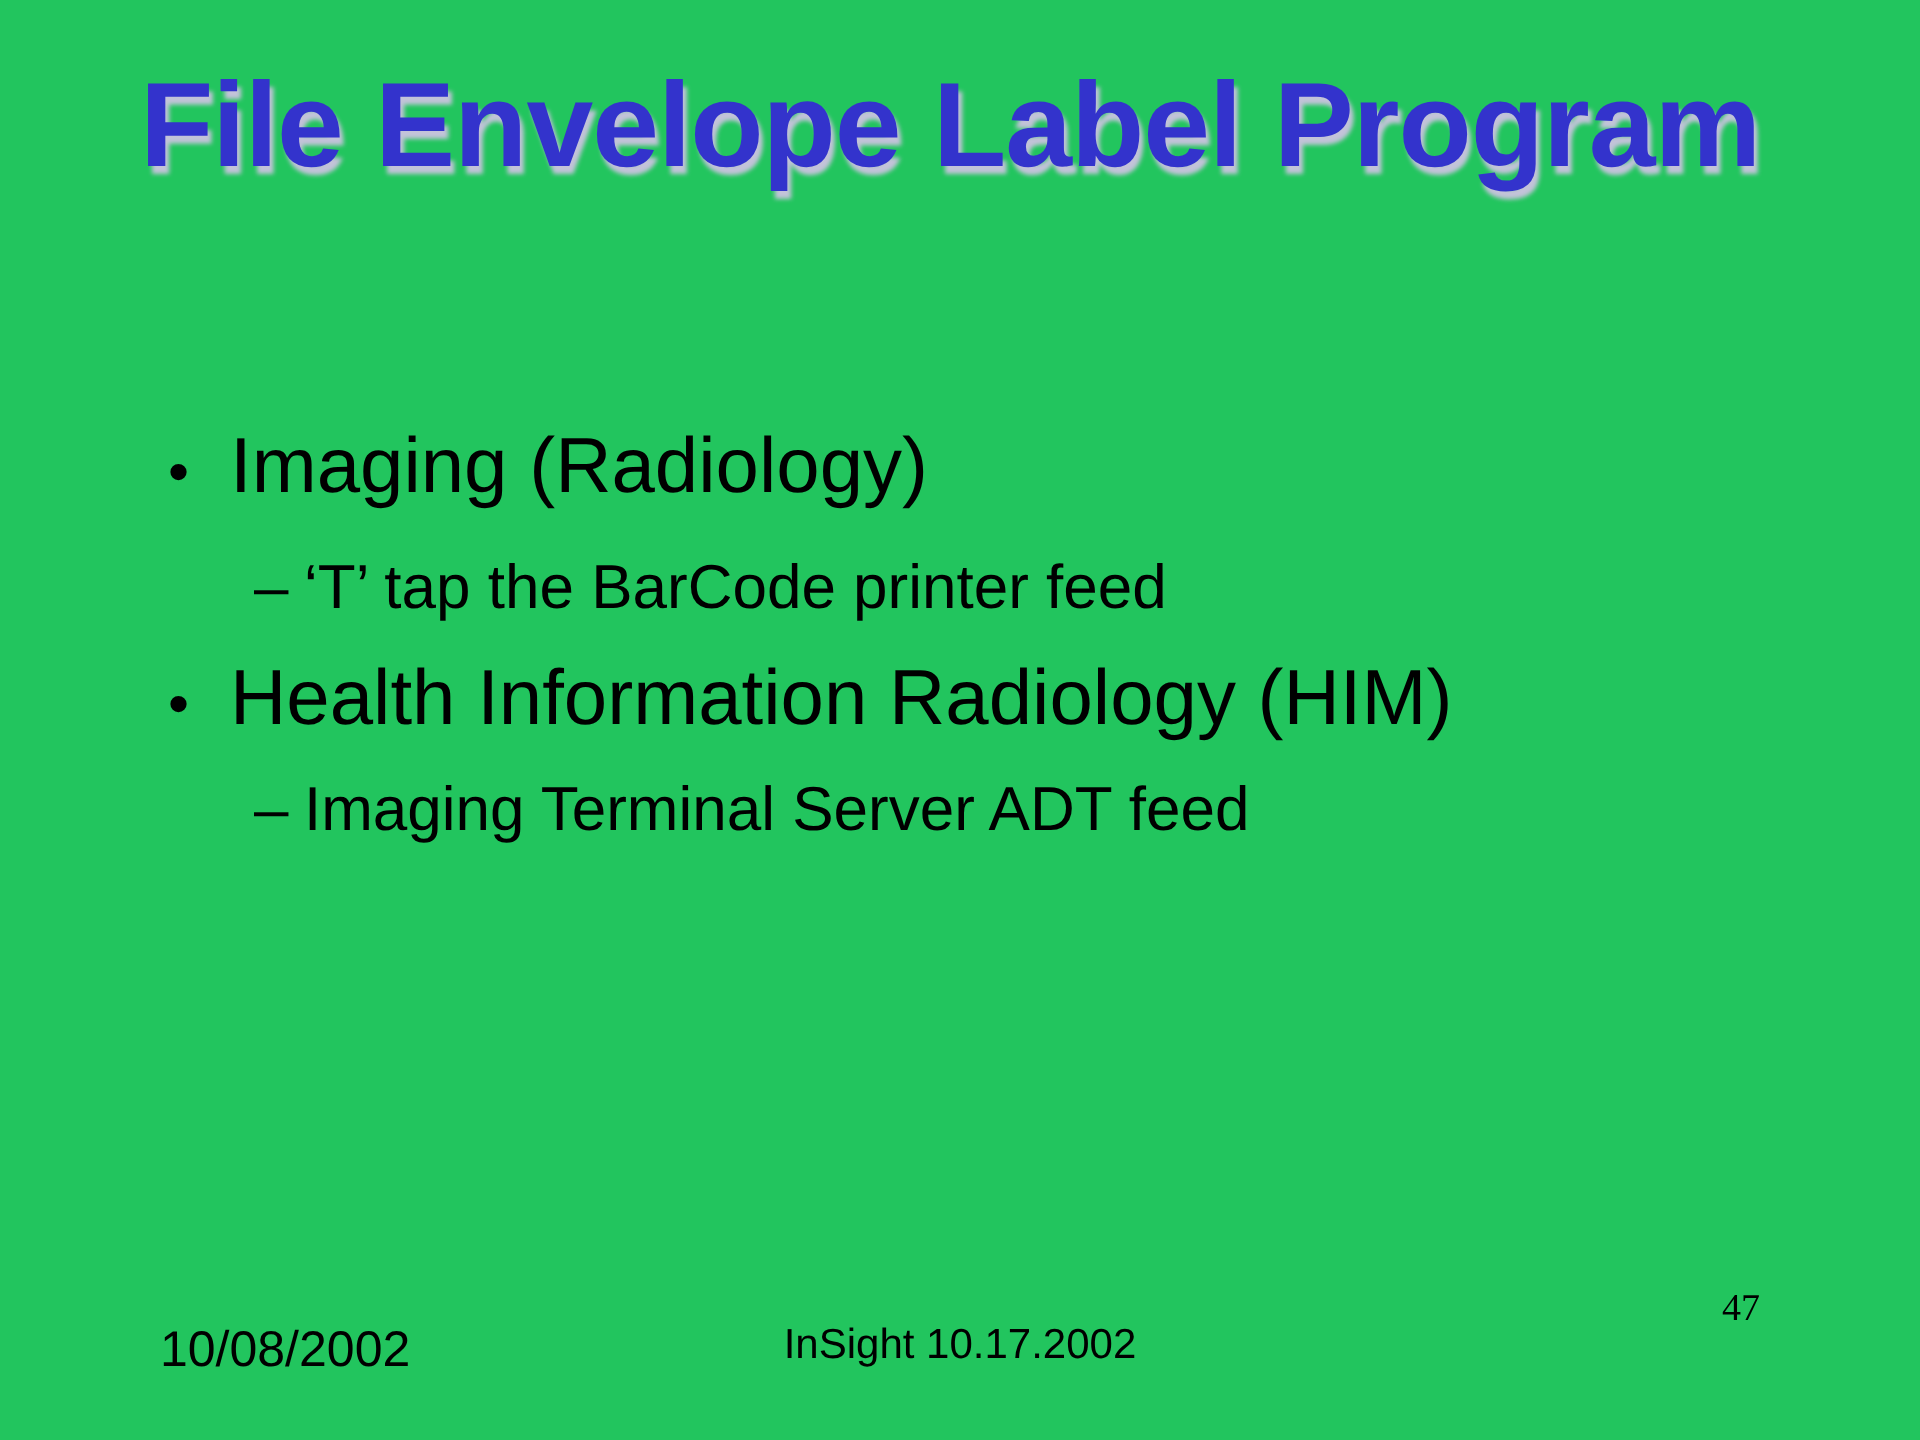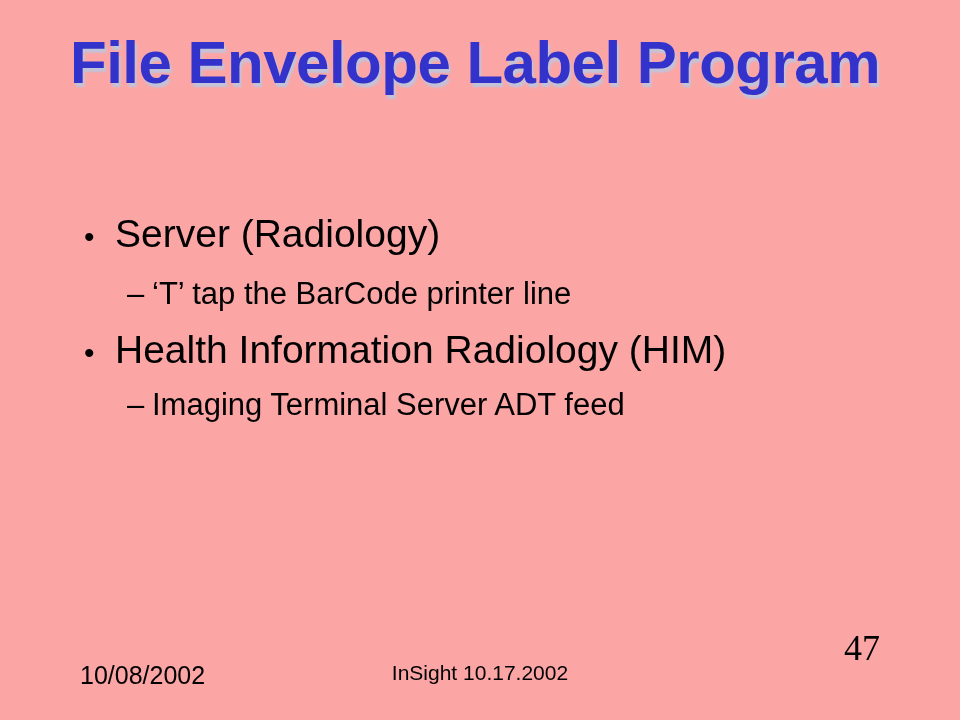--- a/index.html
+++ b/index.html
@@ -4,21 +4,21 @@
 <style>
   html, body {
     margin: 0;
     padding: 0;
     background: #ffffff;
   }
   .slide {
     position: relative;
     width: 960px;
     height: 720px;
-    background: #fca5a5;
+    background: #22c55e;
     overflow: hidden;
     font-family: "Liberation Sans", sans-serif;
   }
   .title {
     position: absolute;
     left: 70px;
     top: 28px;
     margin: 0;
     font-size: 60px;
     font-weight: 700;
@@ -60,43 +60,43 @@
     left: 0;
     top: 661px;
     width: 100%;
     text-align: center;
     font-size: 21px;
     color: #000000;
   }
   .footer-page {
     position: absolute;
     right: 80px;
-    top: 627px;
-    font-size: 36px;
+    top: 644px;
+    font-size: 19px;
     font-family: "Liberation Serif", serif;
     color: #000000;
   }
 </style>
 </head>
 <body>
 
 <div class="slide">
 
   <h1 class="title">File Envelope Label Program</h1>
 
   <div>
 
     <div class="row l1" id="row1">
       <span class="marker">•</span>
-      <span class="text">Server (Radiology)</span>
+      <span class="text">Imaging (Radiology)</span>
     </div>
 
     <div class="row l2" id="row2">
       <span class="marker">–</span>
-      <span class="text">‘T’ tap the BarCode printer line</span>
+      <span class="text">‘T’ tap the BarCode printer feed</span>
     </div>
 
     <div class="row l1" id="row3">
       <span class="marker">•</span>
       <span class="text">Health Information Radiology (HIM)</span>
     </div>
 
     <div class="row l2" id="row4">
       <span class="marker">–</span>
       <span class="text">Imaging Terminal Server ADT feed</span>

